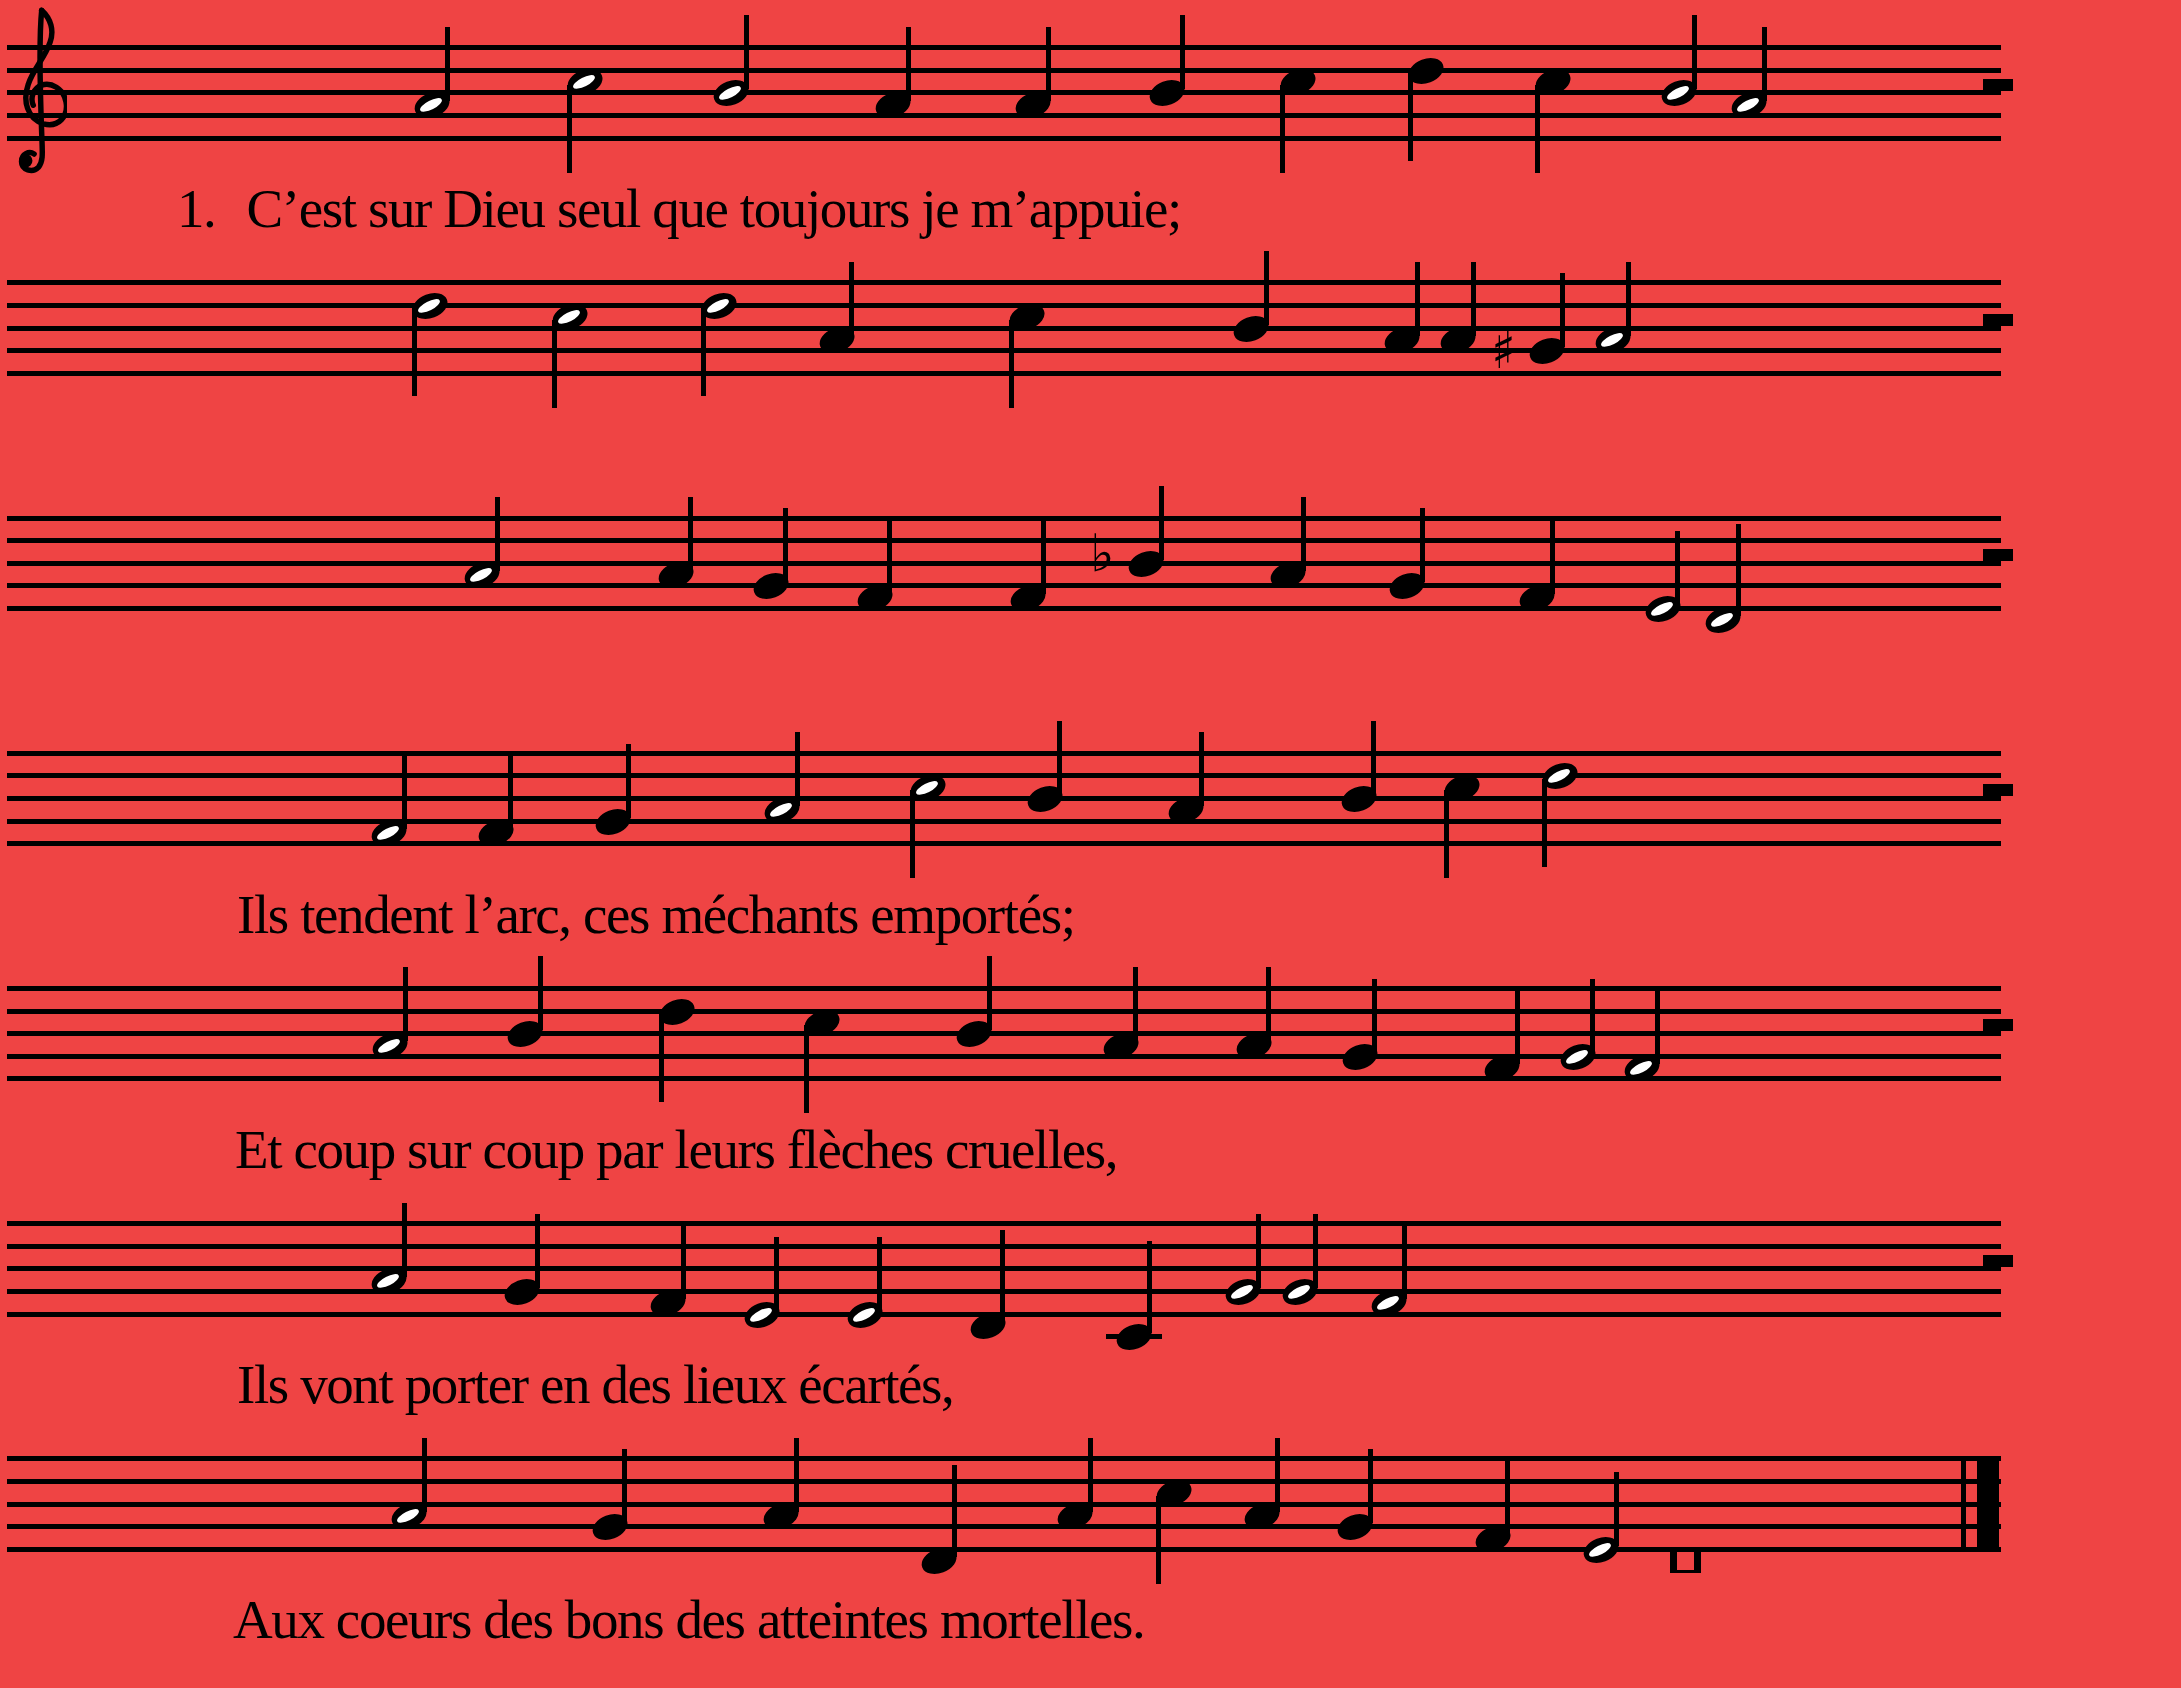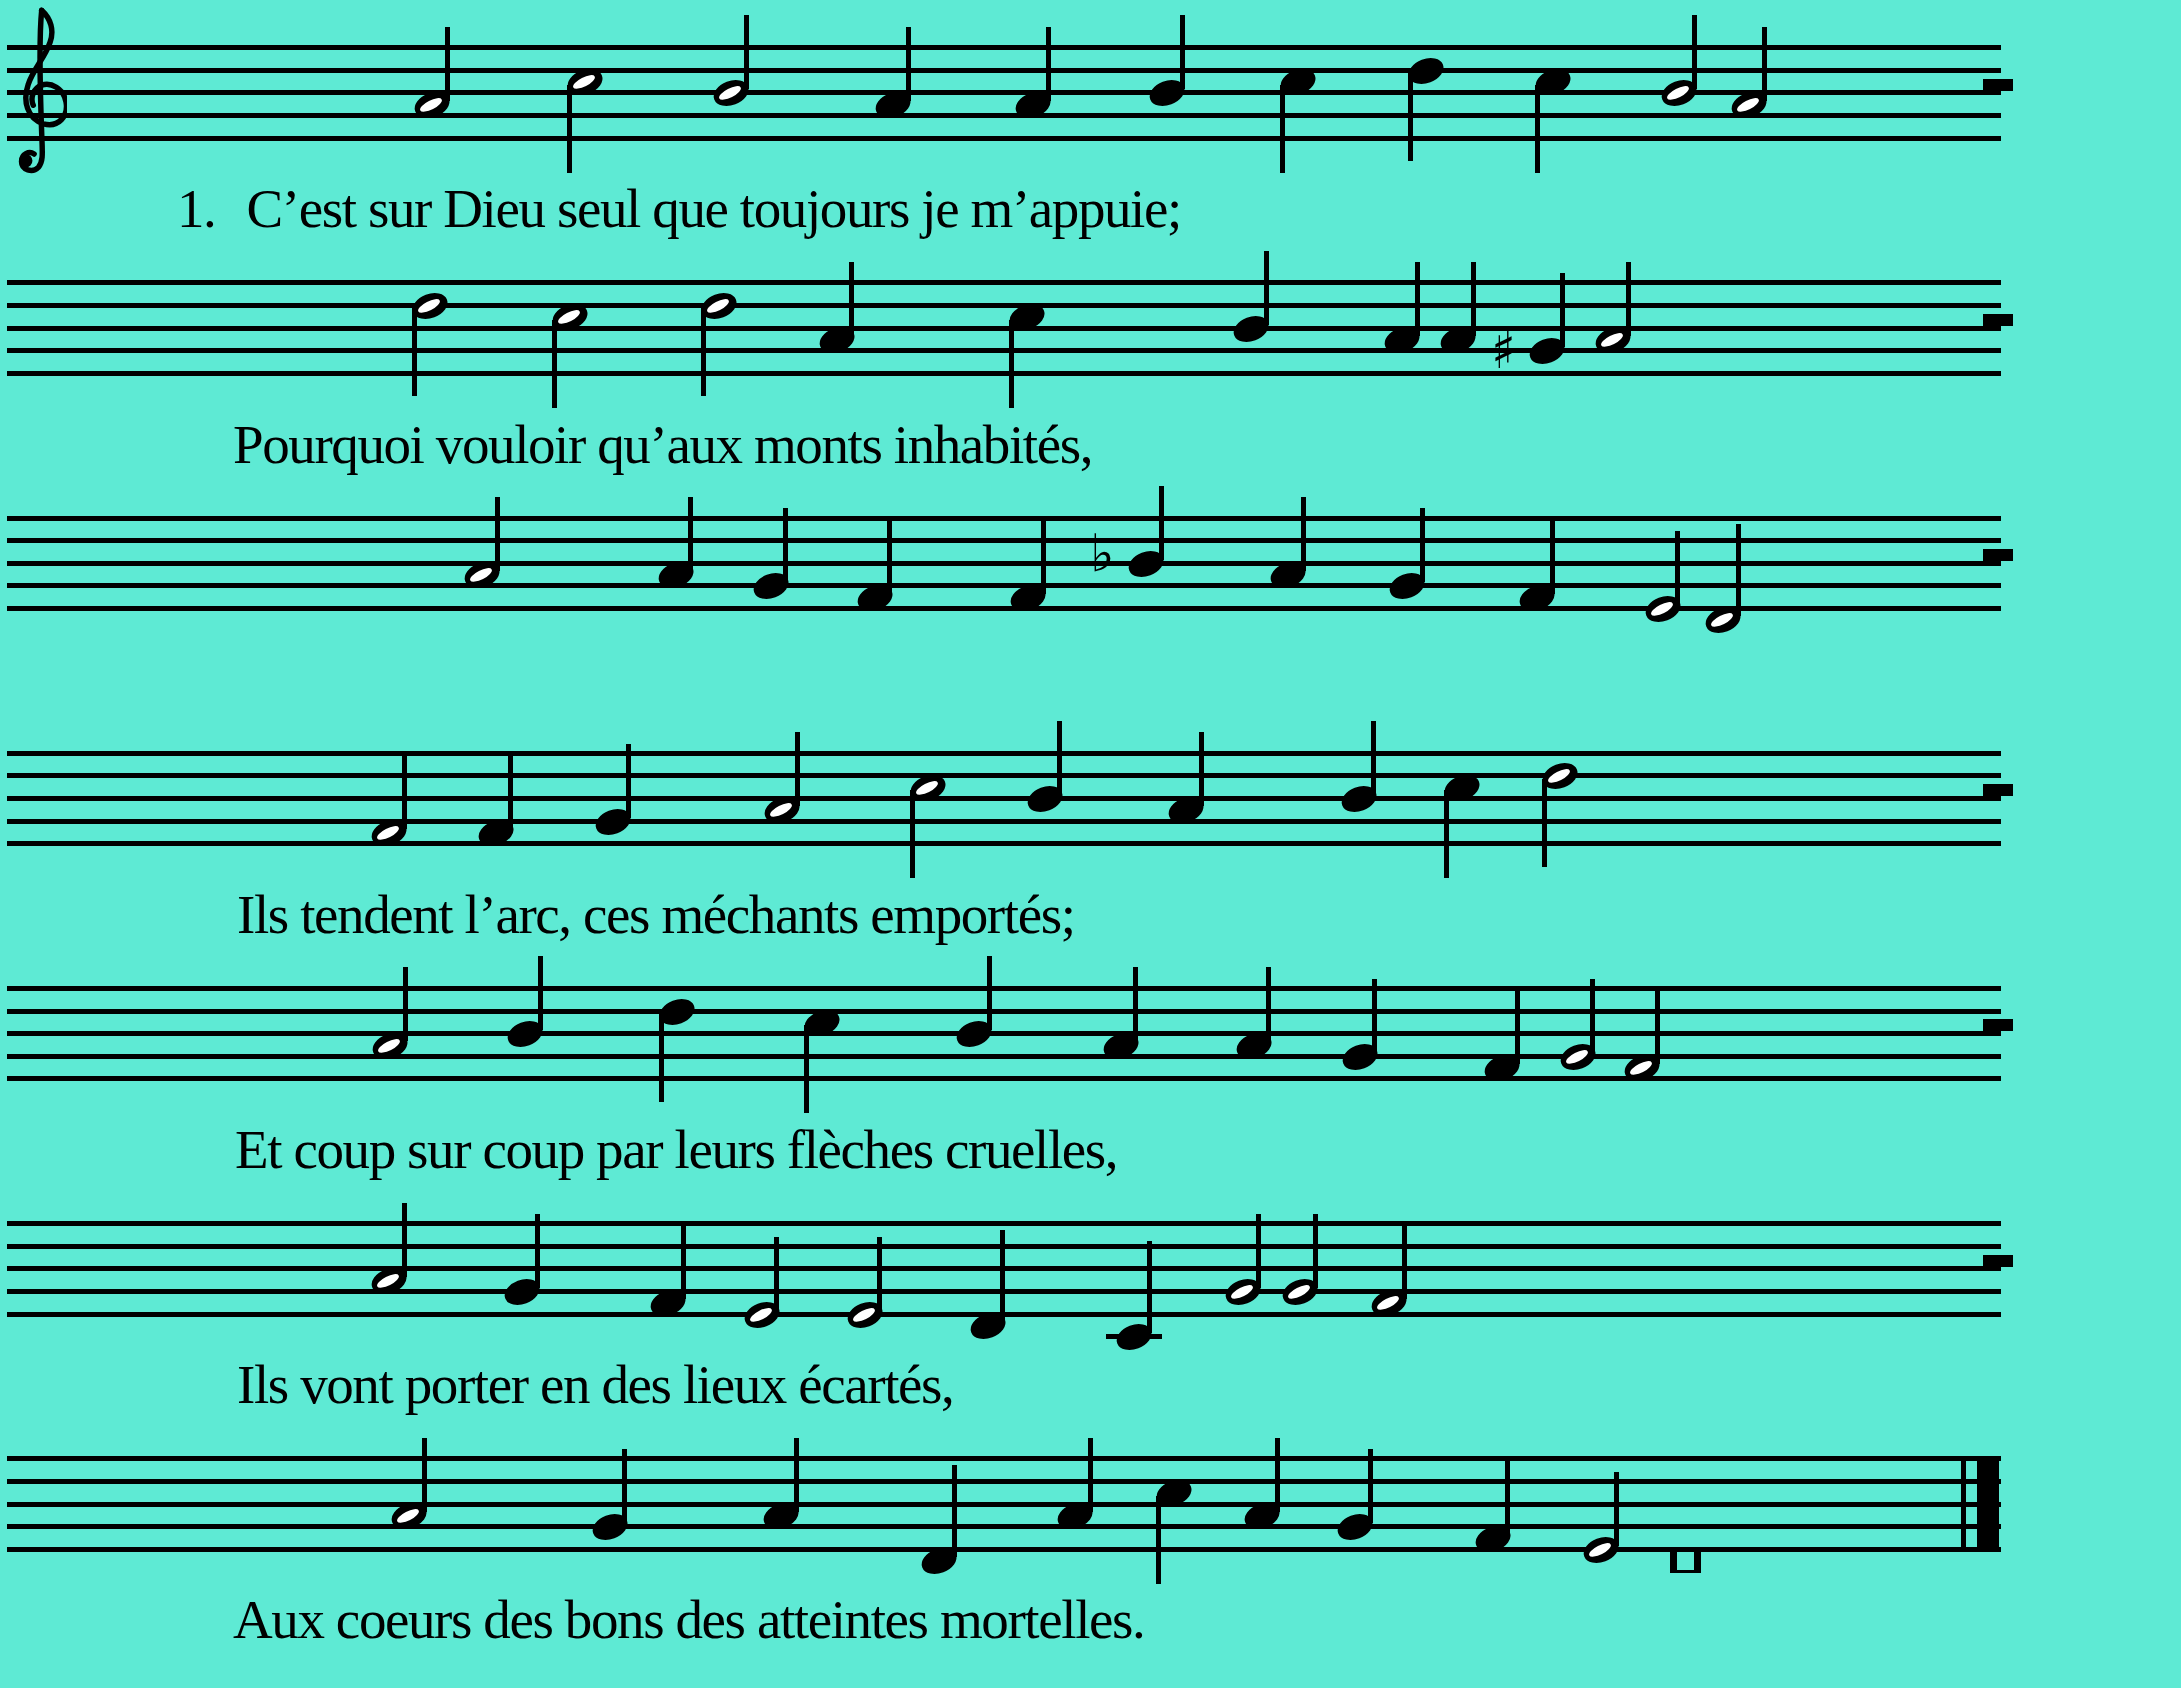--- a/index.html
+++ b/index.html
@@ -1,16 +1,16 @@
 <!DOCTYPE html>
 <html style="font-size:14.5px"><head>
 <meta charset="utf-8">
 <style>
   html,body{margin:0;padding:0;background:#fff;}
-  #page{position:relative;width:2182px;height:1689px;background:#5eead4;overflow:hidden;
+  #page{position:relative;width:2182px;height:1689px;background:#ef4444;overflow:hidden;
         font-family:"Liberation Serif","DejaVu Serif",serif;color:#000;}
   .staffline{position:absolute;height:5.4px;background:#000;}
   .stem{position:absolute;width:4.5px;background:#000;}
   .head{position:absolute;width:36px;height:23.5px;background:#000;border-radius:50%;
         transform:rotate(-21deg);}
   .head.open::after{content:'';position:absolute;left:5.4px;top:7.2px;width:24.4px;height:9px;
         background:#fff;border-radius:50%;transform:rotate(-6deg);}
   .ledger{position:absolute;width:56px;height:5.4px;background:#000;}
   .rest{position:absolute;width:30px;height:11.8px;background:#000;}
   .breve{position:absolute;width:31px;height:24.4px;box-sizing:border-box;
@@ -27,21 +27,20 @@
 <body>
 
 <div id="page">
   <svg id="clef" width="54" height="168" viewBox="0 0 64 200">
     <path d="M34,4 C45,14 49,28 44,42 C38,60 24,74 18,92 C11,112 17,133 36,139 C54,144 66,130 63,113 C60,97 45,89 34,93 C24,97 20,108 24,117" fill="none" stroke="#000" stroke-width="6.5" stroke-linecap="round"></path>
     <path d="M34,4 C31,34 32,96 34,150 C35,175 36,184 30,191 C23,198 10,194 10,184 C10,175 19,171 25,175" fill="none" stroke="#000" stroke-width="6.5" stroke-linecap="round"></path>
     <circle cx="15" cy="183" r="8" fill="#000"></circle>
   </svg>
 
   <div class="lyric" style="left: 177px; top: 177px;"><span class="versenum">1.</span><span>C’est sur Dieu seul que toujours je m’appuie;</span></div>
-  <div class="lyric" style="left: 233px; top: 413px;">Pourquoi vouloir qu’aux monts inhabités,</div>
   <div class="lyric" style="left: 235px; top: 1118px;">Et coup sur coup par leurs flèches cruelles,</div>
   <div class="lyric" style="left: 237px; top: 883px;">Ils tendent l’arc, ces méchants emportés;</div>
   <div class="lyric" style="left: 237px; top: 1353px;">Ils vont porter en des lieux écartés,</div>
   <div class="lyric" style="left: 233px; top: 1588px;">Aux coeurs des bons des atteintes mortelles.</div>
 <div class="staffline" style="left: 7.2px; top: 45px; width: 1994px;"></div>
     <div class="staffline" style="left: 7.2px; top: 68px; width: 1994px;"></div>
     <div class="staffline" style="left: 7.2px; top: 90px; width: 1994px;"></div>
     <div class="staffline" style="left: 7.2px; top: 113px; width: 1994px;"></div>
     <div class="staffline" style="left: 7.2px; top: 136px; width: 1994px;"></div>
     <div class="head open" style="left: 414px; top: 93px;"></div>

